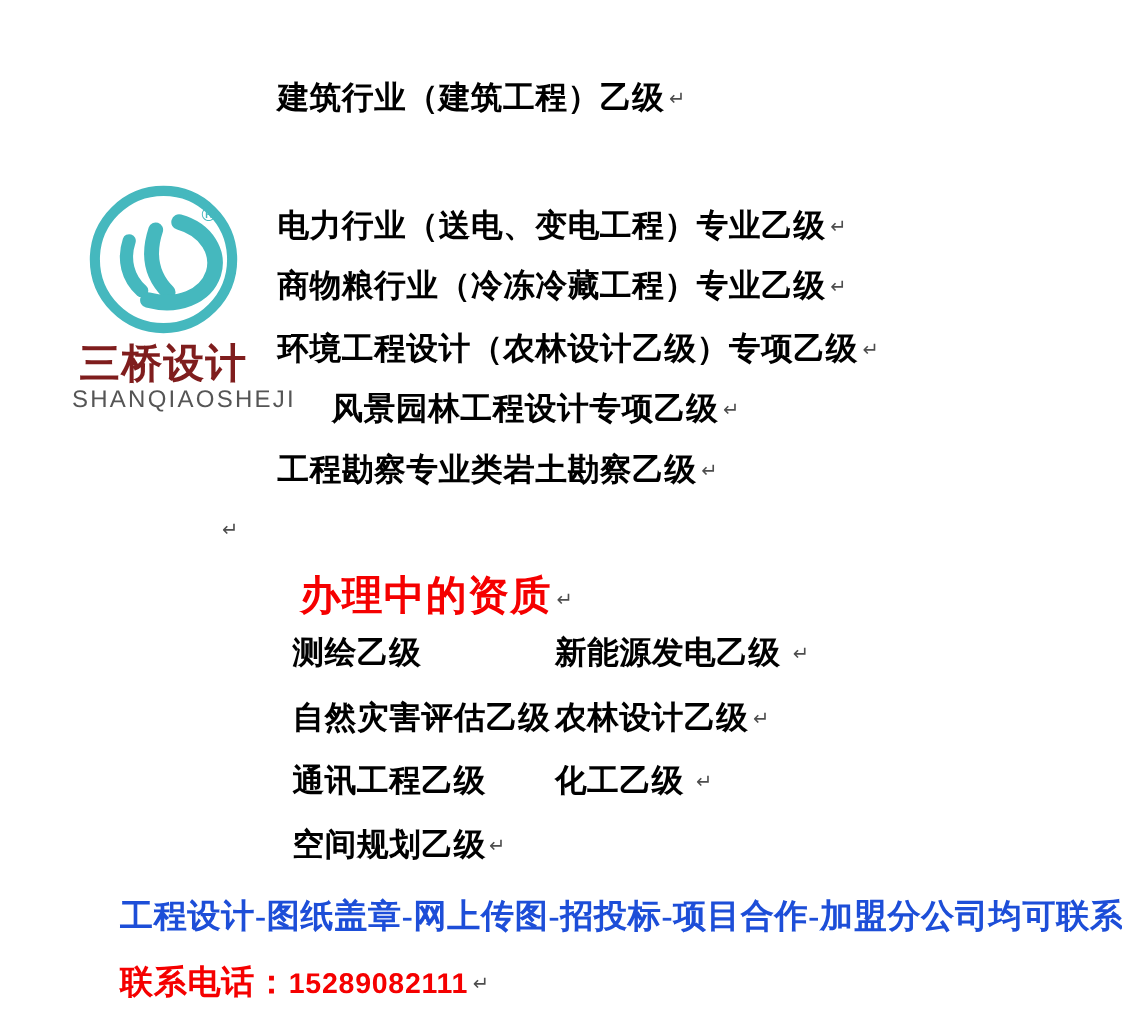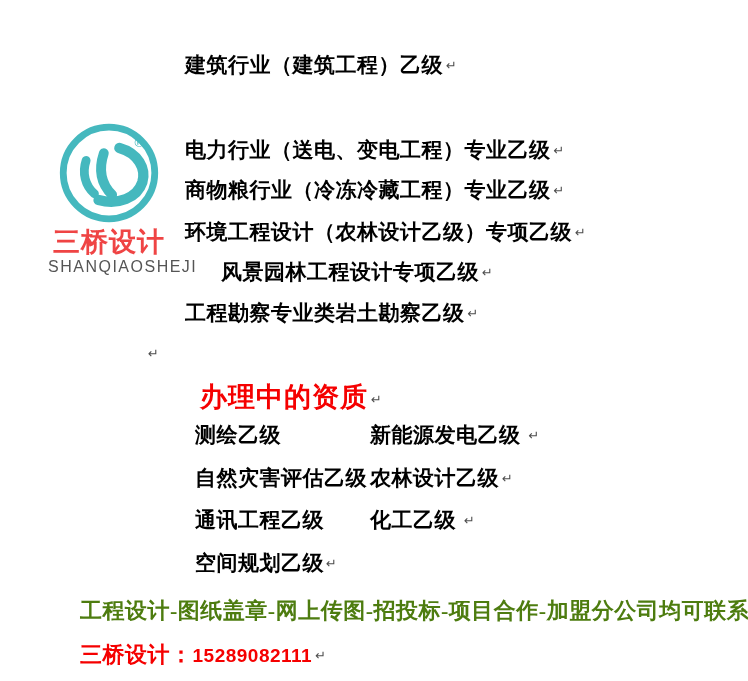--- a/index.html
+++ b/index.html
@@ -5,21 +5,21 @@
   html,body{margin:0;padding:0;background:#ffffff;}
   .page{
     position:relative;width:748px;height:681px;background:#ffffff;
     font-family:"Liberation Serif","DejaVu Serif",serif;overflow:hidden;
   }
   
   .logo-svg{position:absolute;left:57px;top:121px;width:104px;height:104px;}
   .brand-cn{
     position:absolute;left:50px;top:224px;width:118px;text-align:center;
     font-family:"Liberation Sans","DejaVu Sans",sans-serif;
-    font-size:27px;font-weight:700;color:#ef4444;letter-spacing:1px;white-space:nowrap;
+    font-size:27px;font-weight:700;color:#7f1d1d;letter-spacing:1px;white-space:nowrap;
   }
   .brand-en{
     position:absolute;left:48px;top:258px;width:122px;text-align:center;
     font-family:"Liberation Sans","DejaVu Sans",sans-serif;
     font-size:16px;font-weight:500;color:#555555;letter-spacing:1.5px;white-space:nowrap;
   }
   
   .sec-title{
     position:absolute;margin:0;font-size:27px;line-height:1.2;font-weight:700;
     color:#f50000;letter-spacing:1px;white-space:nowrap;
@@ -43,21 +43,21 @@
   .pmark{
     font-family:"DejaVu Sans",sans-serif;font-size:13px;font-weight:400;
     color:#4d4d4d;margin-left:3px;vertical-align:2px;letter-spacing:0;
   }
   .lone-pmark{position:absolute;left:148px;top:346px;font-size:13px;color:#4d4d4d;
     font-family:"DejaVu Sans",sans-serif;}
   .gap{margin-left:8px;}
   
   .foot1{
     position:absolute;left:80px;top:598px;font-size:22px;line-height:1.2;font-weight:700;
-    color:#4d7c0f;white-space:nowrap;letter-spacing:0.5px;
+    color:#1d4ed8;white-space:nowrap;letter-spacing:0.5px;
   }
   .foot2{
     position:absolute;left:80px;top:642px;font-size:22px;line-height:1.2;font-weight:700;
     color:#f50000;white-space:nowrap;letter-spacing:0.5px;
   }
   .phone-num{
     font-family:"Liberation Sans","DejaVu Sans",sans-serif;
     font-size:19px;font-weight:700;letter-spacing:0.5px;
   }
 </style>
@@ -99,15 +99,15 @@
   <div class="pline r3">
     <span class="pl">通讯工程乙级</span>
     <span class="pr"><span>化工乙级</span><span class="pmark gap">↵</span></span>
   </div>
   <div class="pline r4">
     <span class="pl">空间规划乙级</span>
     <span class="pr"><span></span><span class="pmark">↵</span></span>
   </div>
 
   <div class="foot1"><span>工程设计-图纸盖章-网上传图-招投标-项目合作-加盟分公司均可联系</span></div>
-  <div class="foot2"><span>三桥设计：</span><span class="phone-num">15289082111</span><span class="pmark">↵</span></div>
+  <div class="foot2"><span>联系电话：</span><span class="phone-num">15289082111</span><span class="pmark">↵</span></div>
 
 </div>
 
 </body></html>

